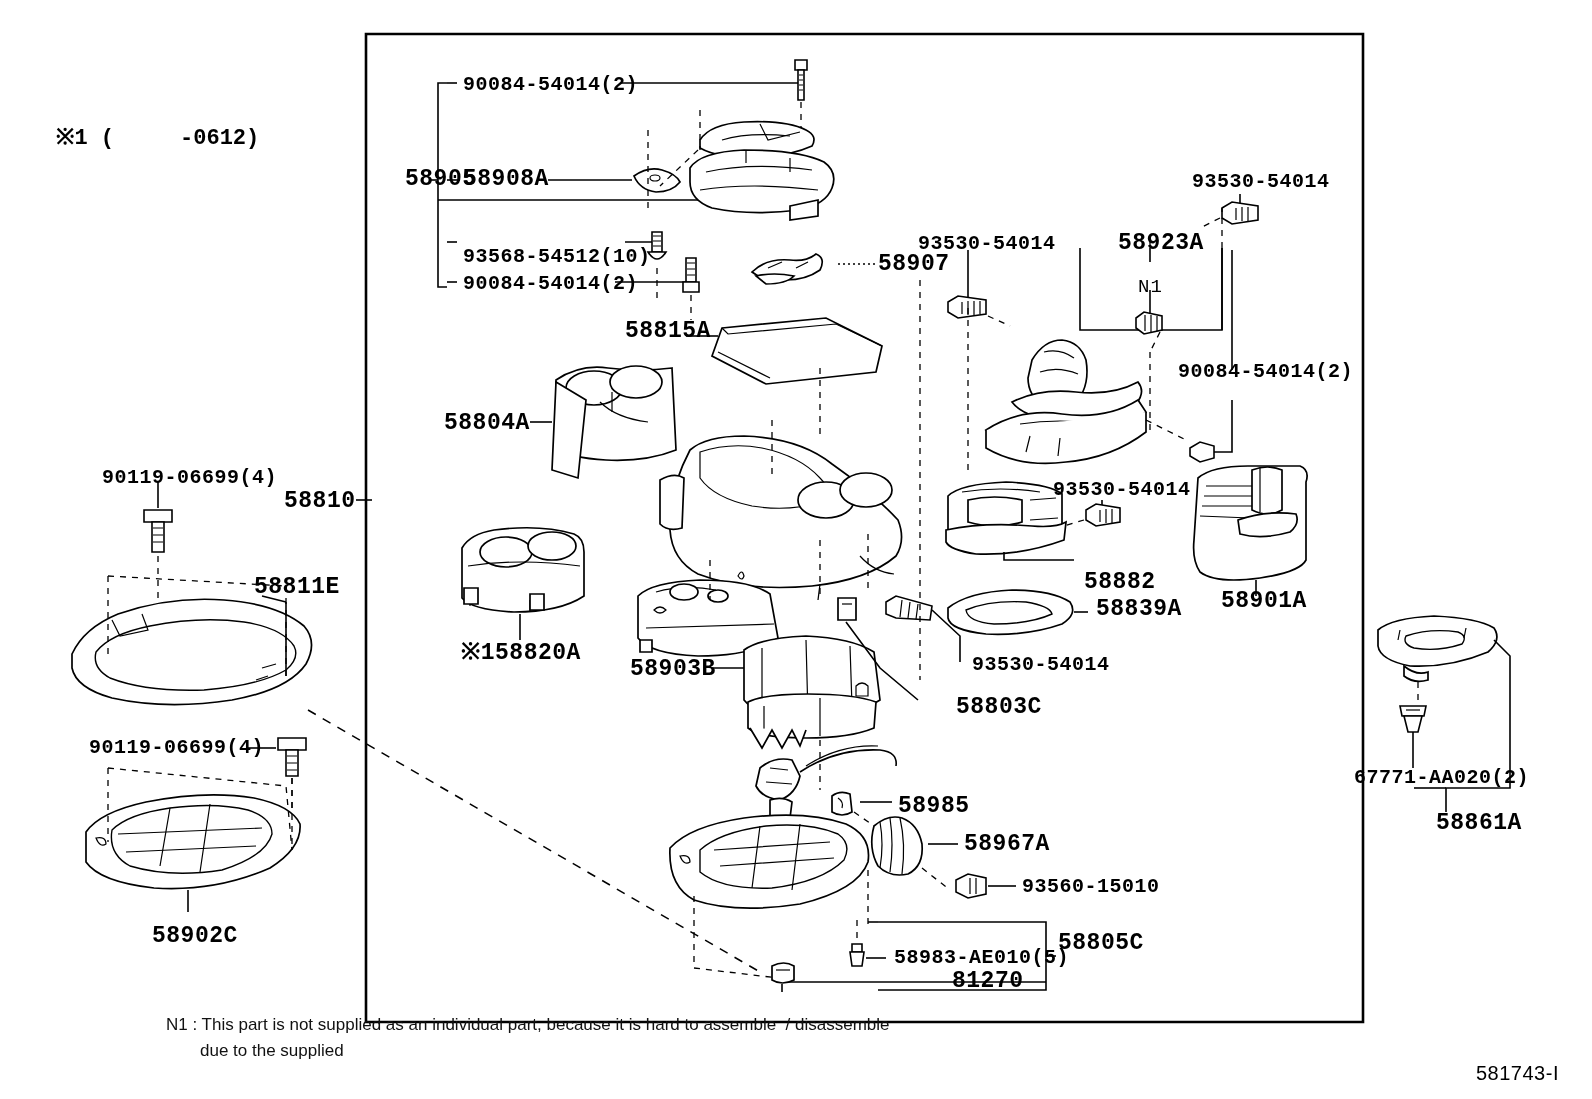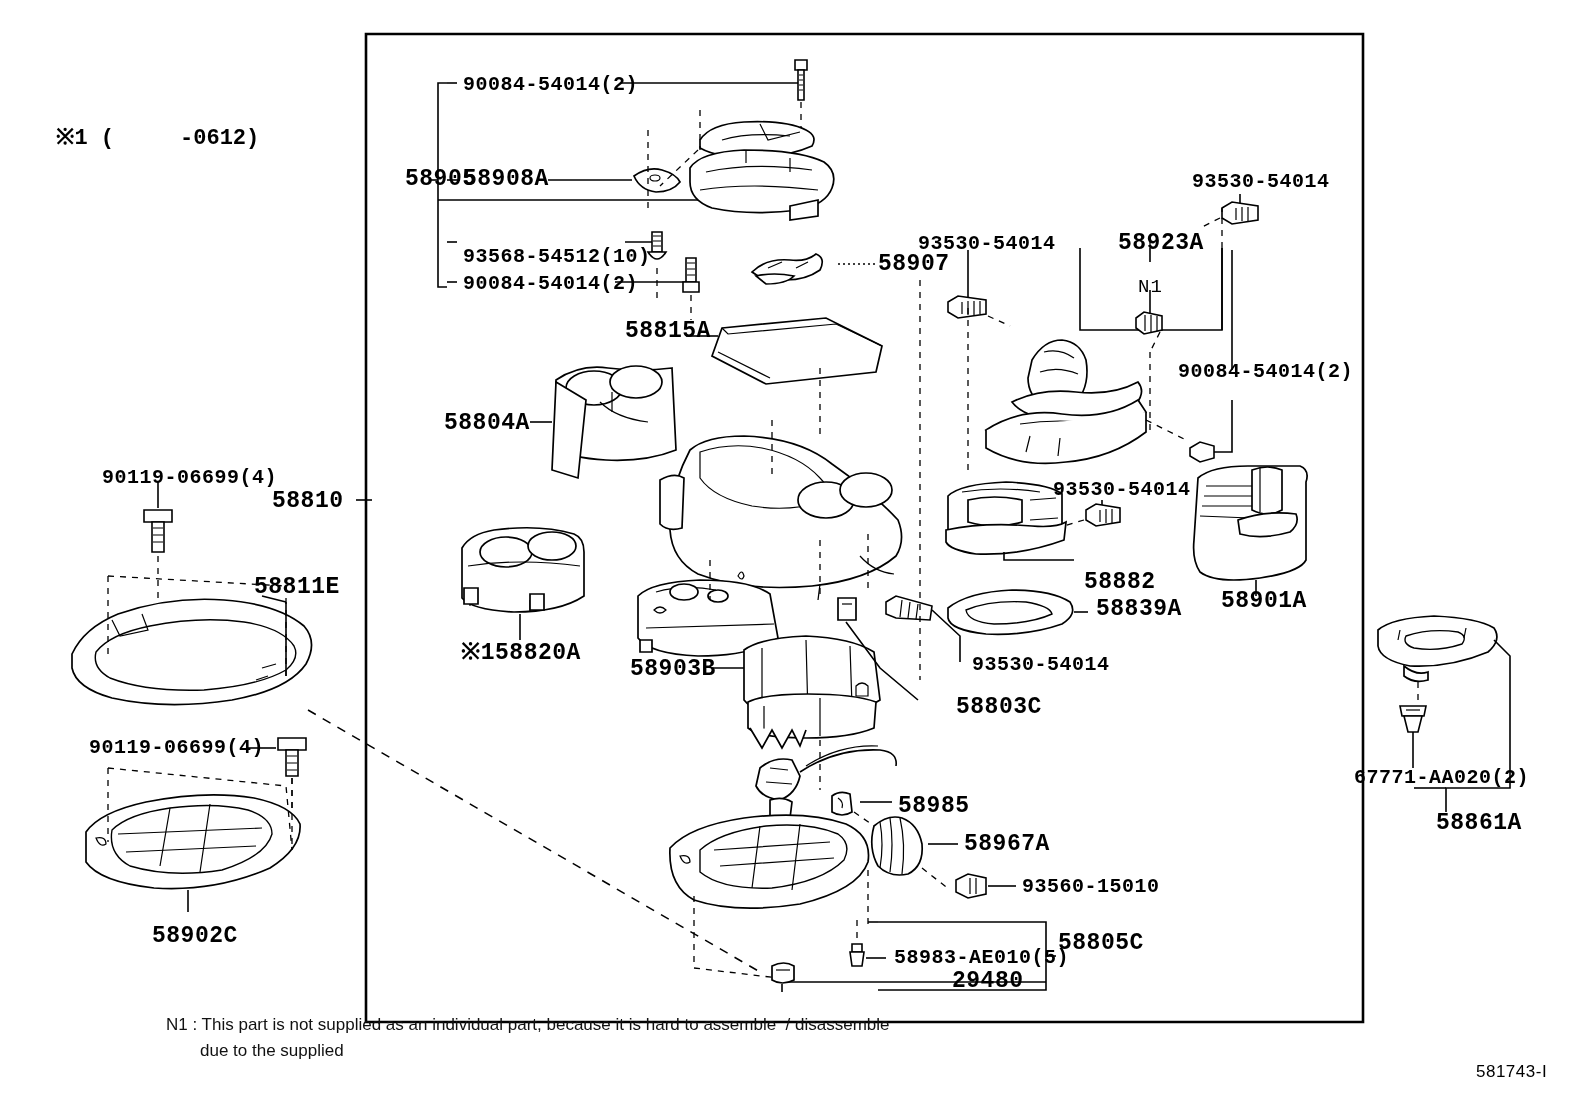--- a/index.html
+++ b/index.html
@@ -32,21 +32,21 @@
     font-family: "Liberation Sans", sans-serif;
     font-size: 17px;
     color: #111;
     font-weight: 500;
     line-height: 1.5;
     white-space: pre;
   }
   .docid {
     position: absolute;
     font-family: "Liberation Sans", sans-serif;
-    font-size: 17px;
+    font-size: 20px;
     color: #000;
     letter-spacing: 0.5px;
   }
   svg.overlay {
     position: absolute;
     left: 0; top: 0;
     width: 1592px;
     height: 1099px;
     pointer-events: none;
   }
@@ -434,21 +434,21 @@
   <div class="lbl lbl-n1" style="left:1138px; top:278px;">N1</div>
 
   <div class="lbl lbl-bolt" style="left:1178px; top:362px;">90084-54014(2)</div>
 
   <div class="lbl lbl-part" style="left:601px; top:320px;margin-left:24px;">58815A</div>
 
   <div class="lbl lbl-part" style="left:444px; top:412px;">58804A</div>
 
   <div class="lbl lbl-bolt" style="left:102px; top:468px;">90119-06699(4)</div>
 
-  <div class="lbl lbl-part" style="left:272px; top:490px;text-align:center;">58810</div>
+  <div class="lbl lbl-part" style="left:284px; top:490px;text-align:center;">58810</div>
 
   <div class="lbl lbl-part" style="left:254px; top:576px;">58811E</div>
 
   <div class="lbl lbl-part" style="left:461px; top:642px;">※158820A</div>
 
   <div class="lbl lbl-part" style="left:630px; top:658px;">58903B</div>
 
   <div class="lbl lbl-bolt" style="left:89px; top:738px;">90119-06699(4)</div>
 
   <div class="lbl lbl-part" style="left:152px; top:925px;">58902C</div>
@@ -466,21 +466,21 @@
   <div class="lbl lbl-part" style="left:956px; top:696px;">58803C</div>
 
   <div class="lbl lbl-part" style="left:898px; top:795px;">58985</div>
 
   <div class="lbl lbl-part" style="left:964px; top:833px;">58967A</div>
 
   <div class="lbl lbl-bolt" style="left:1022px; top:877px;">93560-15010</div>
 
   <div class="lbl lbl-bolt" style="left:894px; top:948px;">58983-AE010(5)</div>
 
-  <div class="lbl lbl-part" style="left:952px; top:970px;">29480</div>
+  <div class="lbl lbl-part" style="left:952px; top:970px;">81270</div>
 
   <div class="lbl lbl-part" style="left:1058px; top:932px;">58805C</div>
 
   <div class="lbl lbl-bolt" style="left:1354px; top:768px;">67771-AA020(2)</div>
 
   <div class="lbl lbl-part" style="left:1436px; top:812px;">58861A</div>
 
   <div class="footnote" style="left:166px; top:1012px;">N1 : This part is not supplied as an individual part, because it is hard to assemble  / disassemble</div>
 
   <div class="footnote" style="left:200px; top:1038px;">due to the supplied</div>

